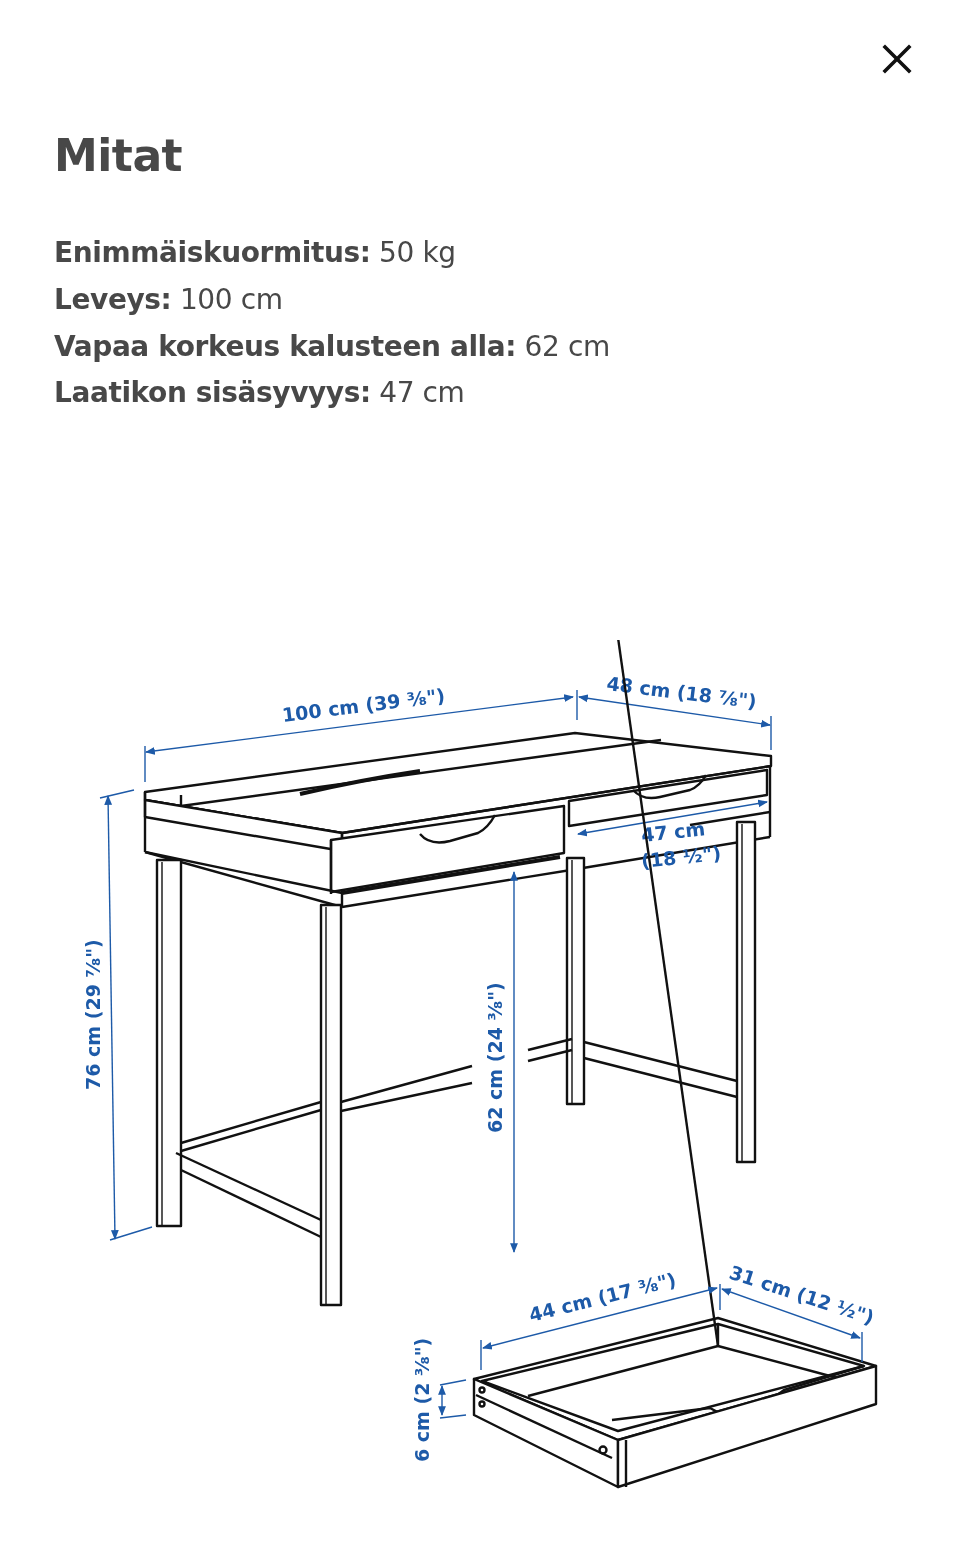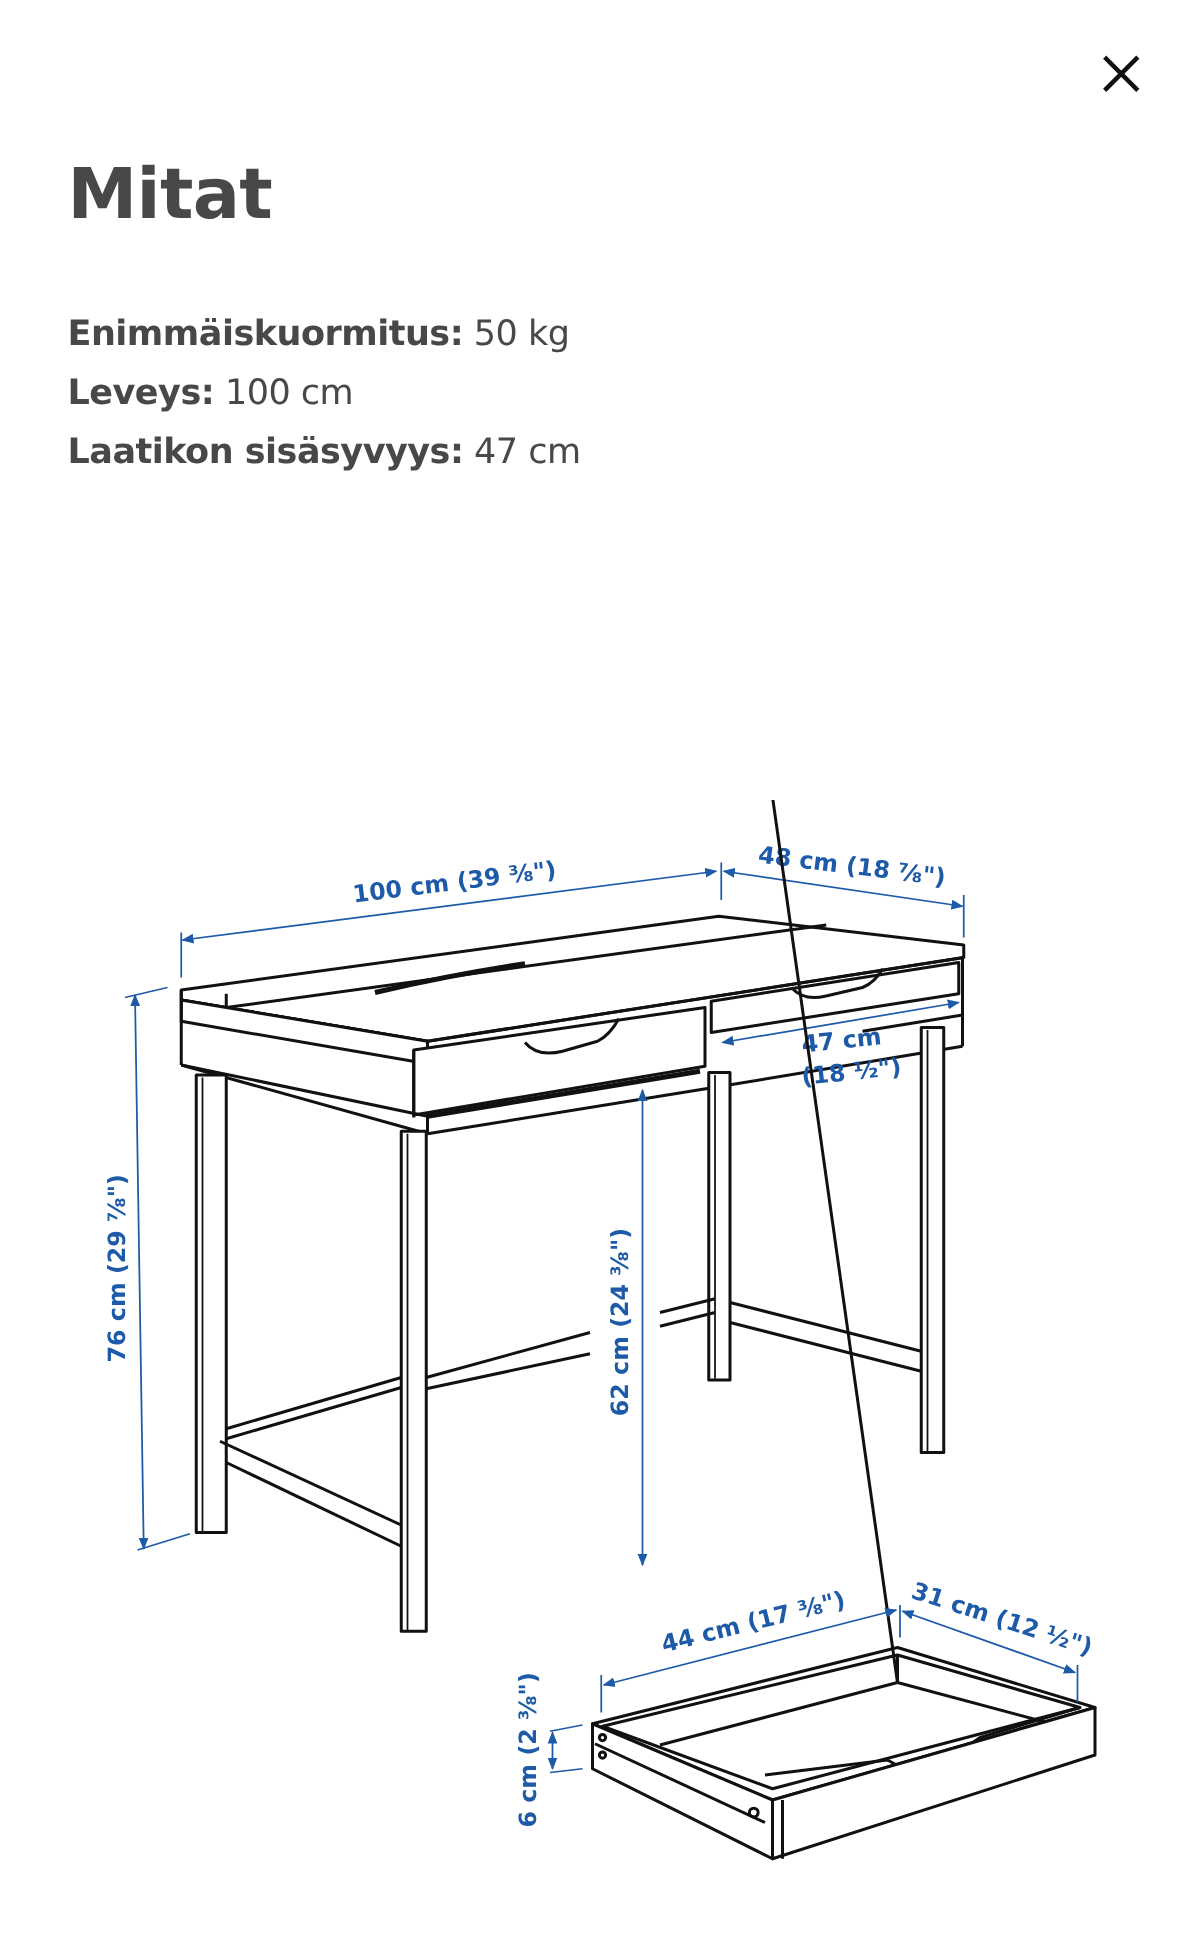--- a/index.html
+++ b/index.html
@@ -1,20 +1,20 @@
 <!DOCTYPE html>
 <html><head>
   <meta charset="utf-8">
   <style>
     html, body { margin: 0; padding: 0; background: #ffffff; }
     body { width: 960px; height: 1551px; position: relative; overflow: hidden; font-family: "DejaVu Sans", sans-serif; color: #484848; }
     .sheet { position: absolute; left: 0; top: 0; width: 960px; height: 1551px; background: #fff; border-top-left-radius: 18px; border-top-right-radius: 18px; }
     .close-btn { position: absolute; left: 872px; top: 34px; width: 50px; height: 50px; display: flex; align-items: center; justify-content: center; cursor: pointer; }
-    .title { position: absolute; left: 54px; top: 128px; margin: 0; font-size: 56px; font-weight: bold; color: #484848; letter-spacing: -0.5px; line-height: 56px; font-family: "DejaVu Sans", sans-serif; }
-    .specs { position: absolute; left: 54px; top: 244px; margin: 0; padding: 0; list-style: none; }
+    .title { position: absolute; left: 54px; top: 128px; margin: 0; font-size: 44px; font-weight: bold; color: #484848; letter-spacing: -0.5px; line-height: 56px; font-family: "DejaVu Sans", sans-serif; }
+    .specs { position: absolute; left: 54px; top: 230px; margin: 0; padding: 0; list-style: none; }
     .specs li { font-size: 28px; line-height: 46.8px; white-space: nowrap; color: #484848; letter-spacing: -0.4px; }
     .specs .lbl { font-weight: bold; }
     .diagram { position: absolute; left: 0; top: 640px; width: 960px; height: 860px; }
     .dim { fill: #1d5aa8; font-family: "DejaVu Sans", sans-serif; font-weight: bold; font-size: 19px; }
   </style>
 </head>
 <body>
 
 <div class="sheet">
 
@@ -23,20 +23,21 @@
       <line x1="3" y1="3" x2="27" y2="27" stroke="#111" stroke-width="3.6" stroke-linecap="square"></line>
       <line x1="27" y1="3" x2="3" y2="27" stroke="#111" stroke-width="3.6" stroke-linecap="square"></line>
     </svg>
   </div>
 
   <h1 class="title">Mitat</h1>
 
   <ul class="specs">
     <li><span class="lbl">Enimmäiskuormitus:</span> <span>50 kg</span></li>
     <li><span class="lbl">Leveys:</span> <span>100 cm</span></li>
+    <li><span class="lbl">Vapaa korkeus kalusteen alla:</span> <span>62 cm</span></li>
     <li><span class="lbl">Laatikon sisäsyvyys:</span> <span>47 cm</span></li>
   </ul>
 
   <svg class="diagram" viewBox="0 640 960 860" width="960" height="860">
     <defs>
       <marker id="arr" viewBox="0 0 10 10" refX="9" refY="5" markerWidth="7" markerHeight="7" orient="auto-start-reverse">
         <path d="M0,1 L10,5 L0,9 z" fill="#1d5aa8"></path>
       </marker>
     </defs>
 

